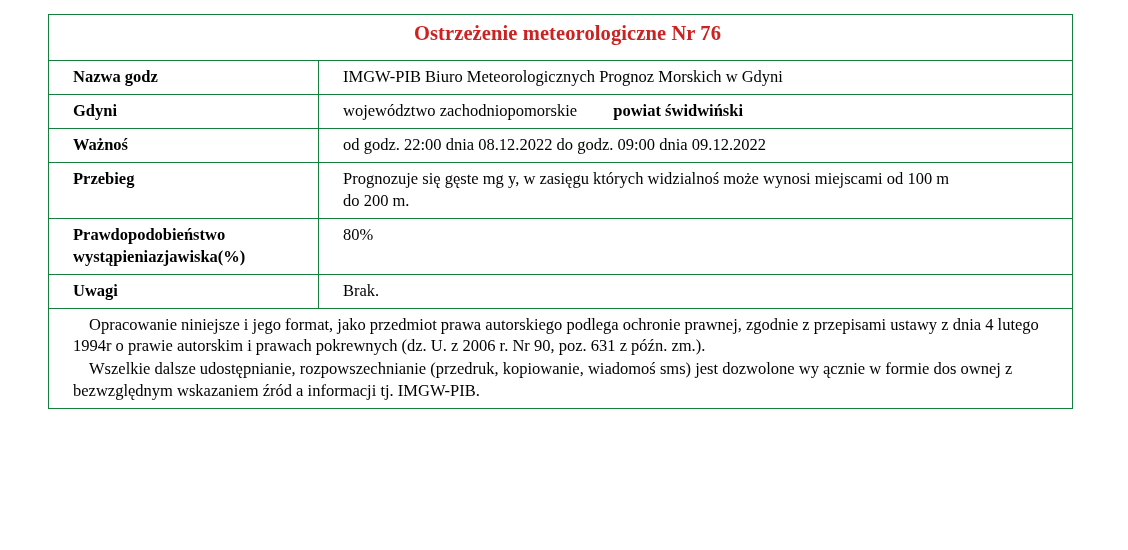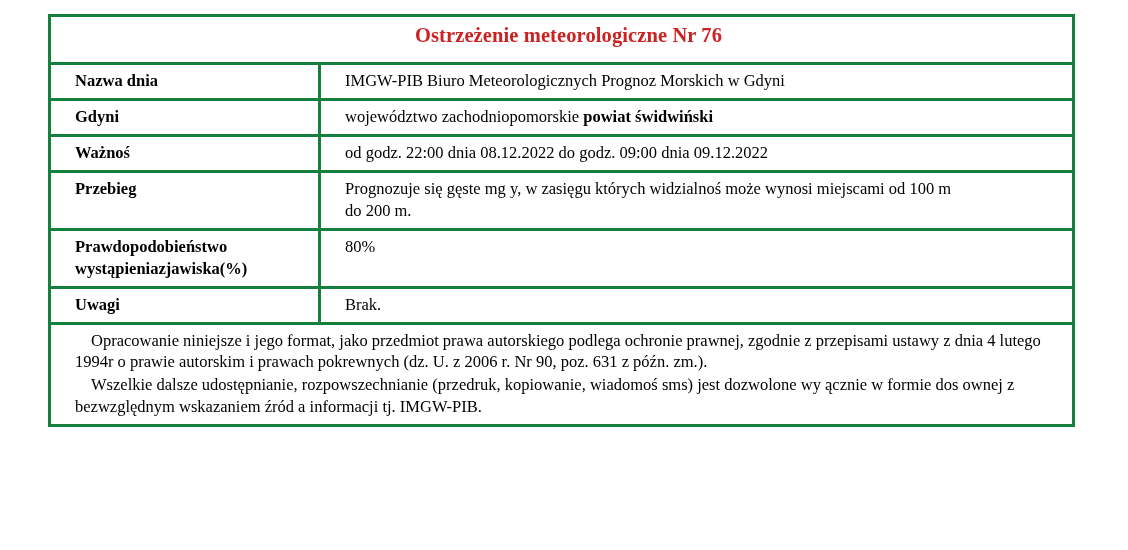--- a/index.html
+++ b/index.html
@@ -22,21 +22,21 @@
   }
   .warning-table {
     position: absolute;
     left: 48px;
     top: 14px;
     width: 1024px;
     border-collapse: collapse;
     table-layout: fixed;
   }
   .warning-table td {
-    border: 3px solid #15803d;
+    border: 1px solid #15803d;
     padding: 5px 10px 6px 24px;
     vertical-align: top;
     font-size: 16.5px;
     line-height: 1.33;
   }
   .col-label { width: 270px; }
   .col-value { width: 754px; }
 
   .title-cell {
     text-align: center;
@@ -53,20 +53,21 @@
   .row-label {
     font-weight: bold;
     white-space: pre-line;
   }
   .row-value {
     font-weight: normal;
     white-space: pre-line;
   }
   .row-value .bold-part {
     font-weight: bold;
+    margin-left: 32px;
   }
   tr.tall td { height: 42px; }
 
   .footer-cell {
     padding: 6px 10px 8px 10px;
     font-size: 16.5px;
     line-height: 1.38;
     margin-top: 9px;
   }
   .footer-para {
@@ -87,21 +88,21 @@
     </colgroup>
     <tbody>
 
       <tr>
         <td class="title-cell" colspan="2">
           <span class="doc-title">Ostrzeżenie meteorologiczne Nr 76</span>
         </td>
       </tr>
 
       <tr>
-        <td class="row-label">Nazwa dnia</td>
+        <td class="row-label">Nazwa godz</td>
         <td class="row-value">IMGW-PIB Biuro Meteorologicznych Prognoz Morskich w Gdyni</td>
       </tr>
 
 
       <tr>
         <td class="row-label">Gdyni</td>
         <td class="row-value"><span>województwo zachodniopomorskie </span><span class="bold-part">powiat świdwiński</span></td>
       </tr>
 
       <tr>

